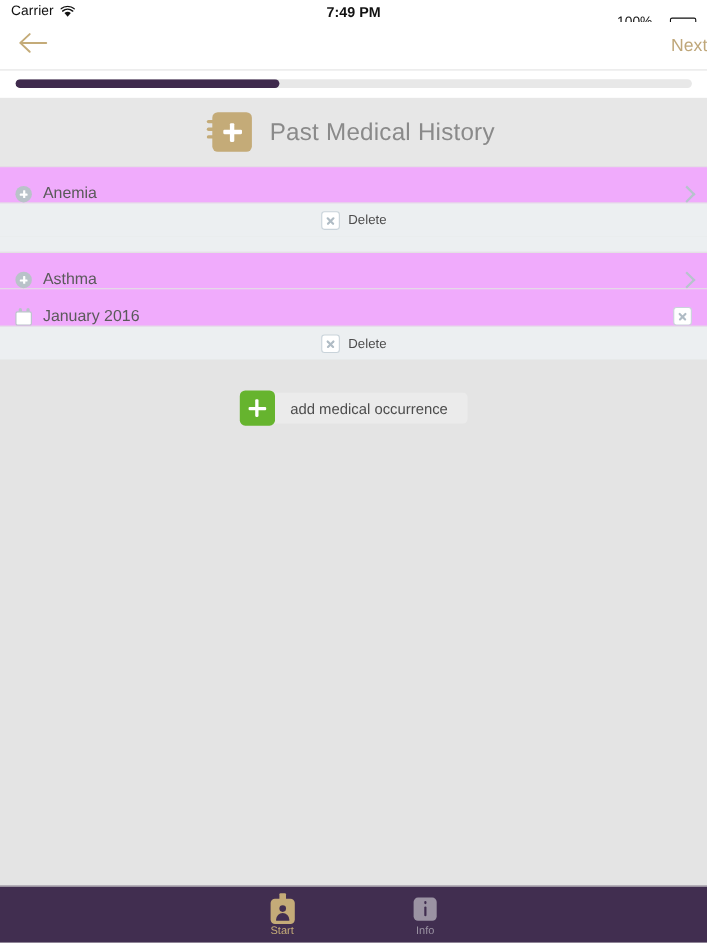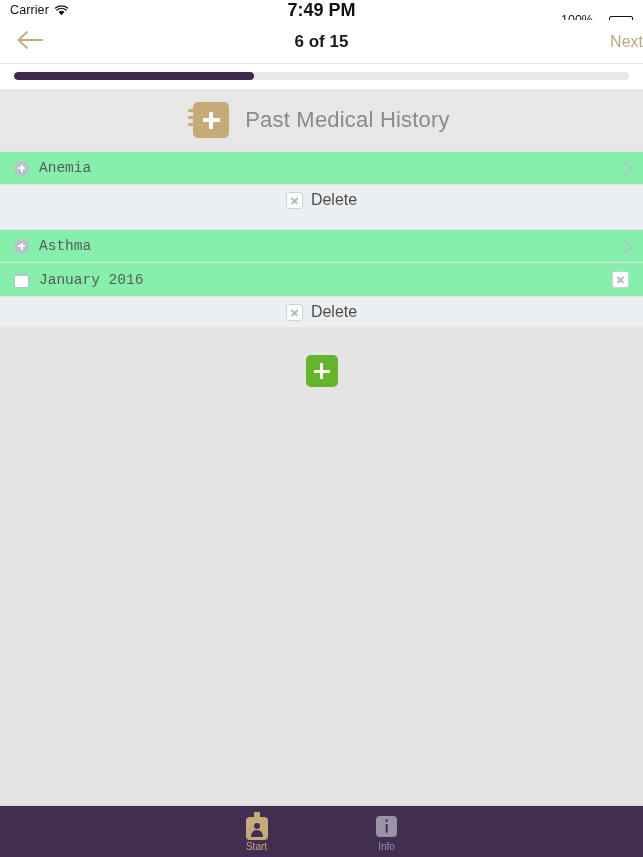--- a/index.html
+++ b/index.html
@@ -27,21 +27,21 @@
     font-size: 12.5px;
     color: #111;
     flex: 0 0 auto;
   }
   .status-left { display: flex; align-items: center; gap: 6px; }
   .carrier-label { letter-spacing: .1px; text-align: right; }
   .wifi-icon { display: inline-block; width: 13px; height: 11px; position: relative; }
   .wifi-icon svg { display: block; }
   .status-center {
     position: absolute; left: 0; right: 0;
-    text-align: center; font-weight: 600; font-size: 18px;
+    text-align: center; font-weight: 600; font-size: 13px;
     pointer-events: none;
   }
   .status-right {
     margin-left: auto; display: flex; align-items: flex-end; gap: 16px;
     font-size: 12.5px;
     margin-top: 20px;
   }
   .battery {
     width: 24px; height: 11px; border: 1px solid #111; border-radius: 2px;
     position: relative; background: #fff; padding: 1px;
@@ -105,27 +105,26 @@
   .page-title {
     font-size: 22px; color: #8a8a8a; font-weight: 400; letter-spacing: .2px;
   }
 
   
   .list-area { flex: 1 1 auto; background: #e4e4e4; overflow: hidden; }
   .group { background: transparent; }
   .group-gap { height: 14px; background: #eceff1; }
 
   .row {
-    background: #86efac;
+    background: #f0abfc;
     height: 34px;
-    display: flex; align-items: center;
+    display: flex; align-items: flex-end;
     padding: 0 14px;
     border-bottom: 1px solid #e3e3e3;
     cursor: pointer;
-    font-family: Liberation Mono, monospace;
   }
   .row-condition { border-top: 1px solid #e3e3e3; }
   .row-label { font-size: 14.5px; color: #5a5a5a; margin-left: 10px; }
   .row-spacer { flex: 1 1 auto; }
 
   .circle-plus-icon {
     width: 15px; height: 15px; border-radius: 50%;
     background: #b9c2c9; position: relative; flex: 0 0 auto;
   }
   .circle-plus-icon::before, .circle-plus-icon::after {
@@ -170,21 +169,21 @@
   .x-box::before { transform: rotate(45deg); }
   .x-box::after  { transform: rotate(-45deg); }
 
   .delete-row {
     background: #eceff1;
     height: 30px;
     display: flex; align-items: center; justify-content: center;
     gap: 8px;
     cursor: pointer;
   }
-  .delete-label { font-size: 16px; color: #4d4d4d; }
+  .delete-label { font-size: 12px; color: #4d4d4d; }
 
   
   .add-area {
     background: #e4e4e4;
     padding-top: 28px;
     display: flex; justify-content: center;
   }
   .add-btn {
     display: flex; align-items: center; cursor: pointer;
   }
@@ -282,21 +281,20 @@
 
   <div class="nav-bar">
     <div class="nav-back">
       <span>
         <svg width="30" height="22" viewBox="0 0 30 22">
           <path d="M12 3 L3.5 11 L12 19" stroke="#c4ab78" stroke-width="1.8" fill="none" stroke-linecap="round" stroke-linejoin="round"></path>
           <path d="M3.8 11 H27" stroke="#c4ab78" stroke-width="1.8" fill="none" stroke-linecap="round"></path>
         </svg>
       </span>
     </div>
-    <div class="nav-title">6 of 15</div>
     <div class="nav-next">Next</div>
   </div>
 
   <div class="progress-wrap">
     <div class="progress-track">
       <div class="progress-fill" style="width:39%"></div>
     </div>
   </div>
 
   <div class="page-header">
@@ -348,20 +346,21 @@
       </div>
       <div class="delete-row">
         <span class="x-box"></span>
         <span class="delete-label">Delete</span>
       </div>
     </div>
 
     <div class="add-area">
       <div class="add-btn">
         <span class="add-plus"></span>
+        <span class="add-text">add medical occurrence</span>
       </div>
     </div>
 
   </div>
 
   <div class="tab-bar">
     <div class="tab-item">
       <span class="tab-icon-wrap">
         <span class="badge-icon">
           <span class="clip"></span>

